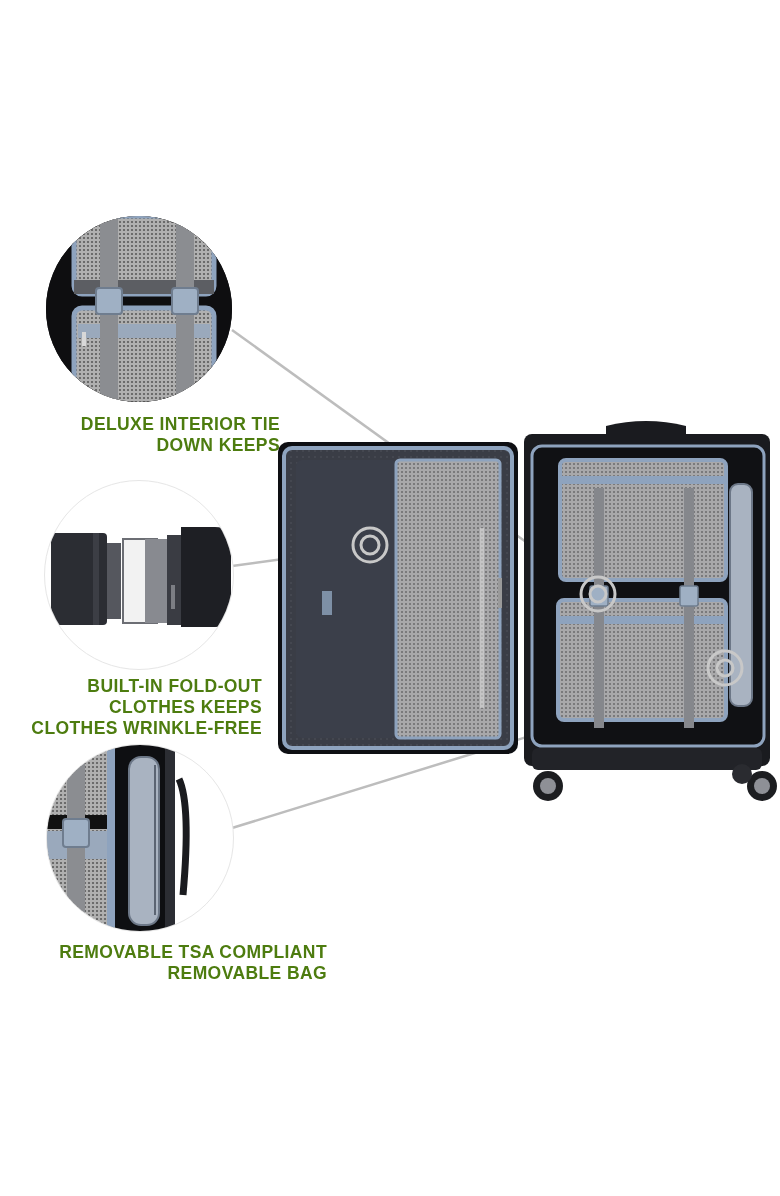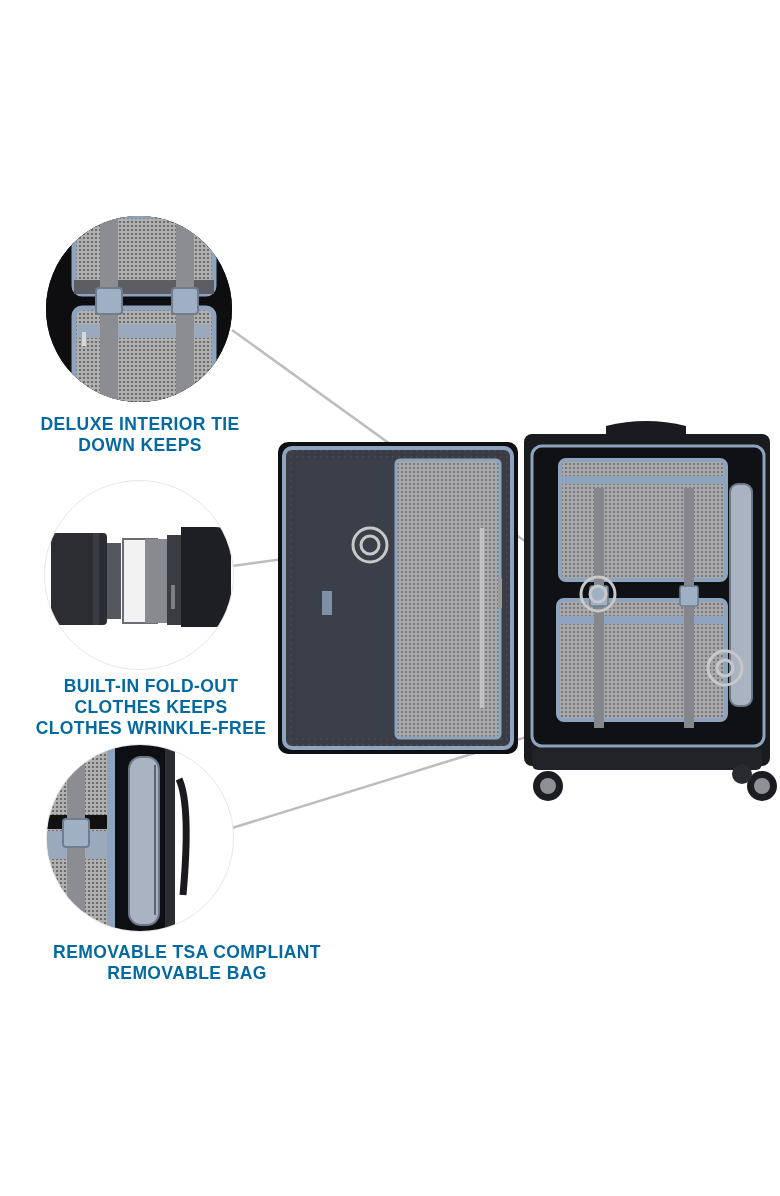--- a/index.html
+++ b/index.html
@@ -1,20 +1,20 @@
 <!DOCTYPE html>
 <html><head>
 <meta charset="utf-8">
 <style>
   html, body { margin:0; padding:0; background:#ffffff; }
   body { width:780px; height:1196px; position:relative; overflow:hidden; font-family:"Liberation Sans", sans-serif; }
   .stage { position:absolute; left:0; top:0; width:780px; height:1196px; }
   .lines { position:absolute; left:0; top:0; width:780px; height:1196px; pointer-events:none; }
   .callout-circle { position:absolute; border-radius:50%; overflow:hidden; }
-  .caption { position:absolute; color:#0369a1; font-weight:700; font-size:17.5px; line-height:21px; text-align:center; letter-spacing:0.4px; }
+  .caption { position:absolute; color:#4d7c0f; font-weight:700; font-size:17.5px; line-height:21px; text-align:right; letter-spacing:0.4px; }
   .caption span { display:block; }
   .case { position:absolute; }
 </style>
 </head>
 <body>
 
 <div class="stage">
 
   <svg class="lines" viewBox="0 0 780 1196">
     <line x1="232" y1="330" x2="598" y2="594" stroke="#bdbdbd" stroke-width="2.5"></line>
@@ -52,21 +52,21 @@
       <rect x="6" y="52" width="56" height="92" rx="4" fill="#2b2d33"></rect>
       <rect x="48" y="52" width="6" height="92" fill="#3c3e45"></rect>
       <rect x="62" y="62" width="14" height="76" fill="#55575e"></rect>
       <rect x="78" y="58" width="34" height="84" fill="#f2f2f2" stroke="#6c6e74" stroke-width="2"></rect>
       <rect x="100" y="58" width="22" height="84" fill="#888a90"></rect>
       <rect x="122" y="54" width="14" height="90" fill="#3a3c43"></rect>
       <path d="M136 46 L170 46 Q186 46 186 62 L186 130 Q186 146 170 146 L136 146 Z" fill="#1e1f24"></path>
       <rect x="126" y="104" width="4" height="24" fill="#7c7e84"></rect>
     </svg>
   </div>
-  <div class="caption" style="left:0;top:676px;width:262px;padding-left:20px;">
+  <div class="caption" style="left:0;top:676px;width:262px;">
     <span>BUILT-IN FOLD-OUT</span>
     <span>CLOTHES KEEPS</span>
     <span>CLOTHES WRINKLE-FREE</span>
   </div>
 
   <div class="callout-circle" style="left:46px;top:744px;width:186px;height:186px;border:1px solid #e6e6e6;background:#fff;">
     <svg width="186" height="186" viewBox="0 0 186 186">
       <defs>
         <pattern id="mesh3" width="4" height="4" patternUnits="userSpaceOnUse">
           <rect width="4" height="4" fill="#b0b0b0"></rect>

